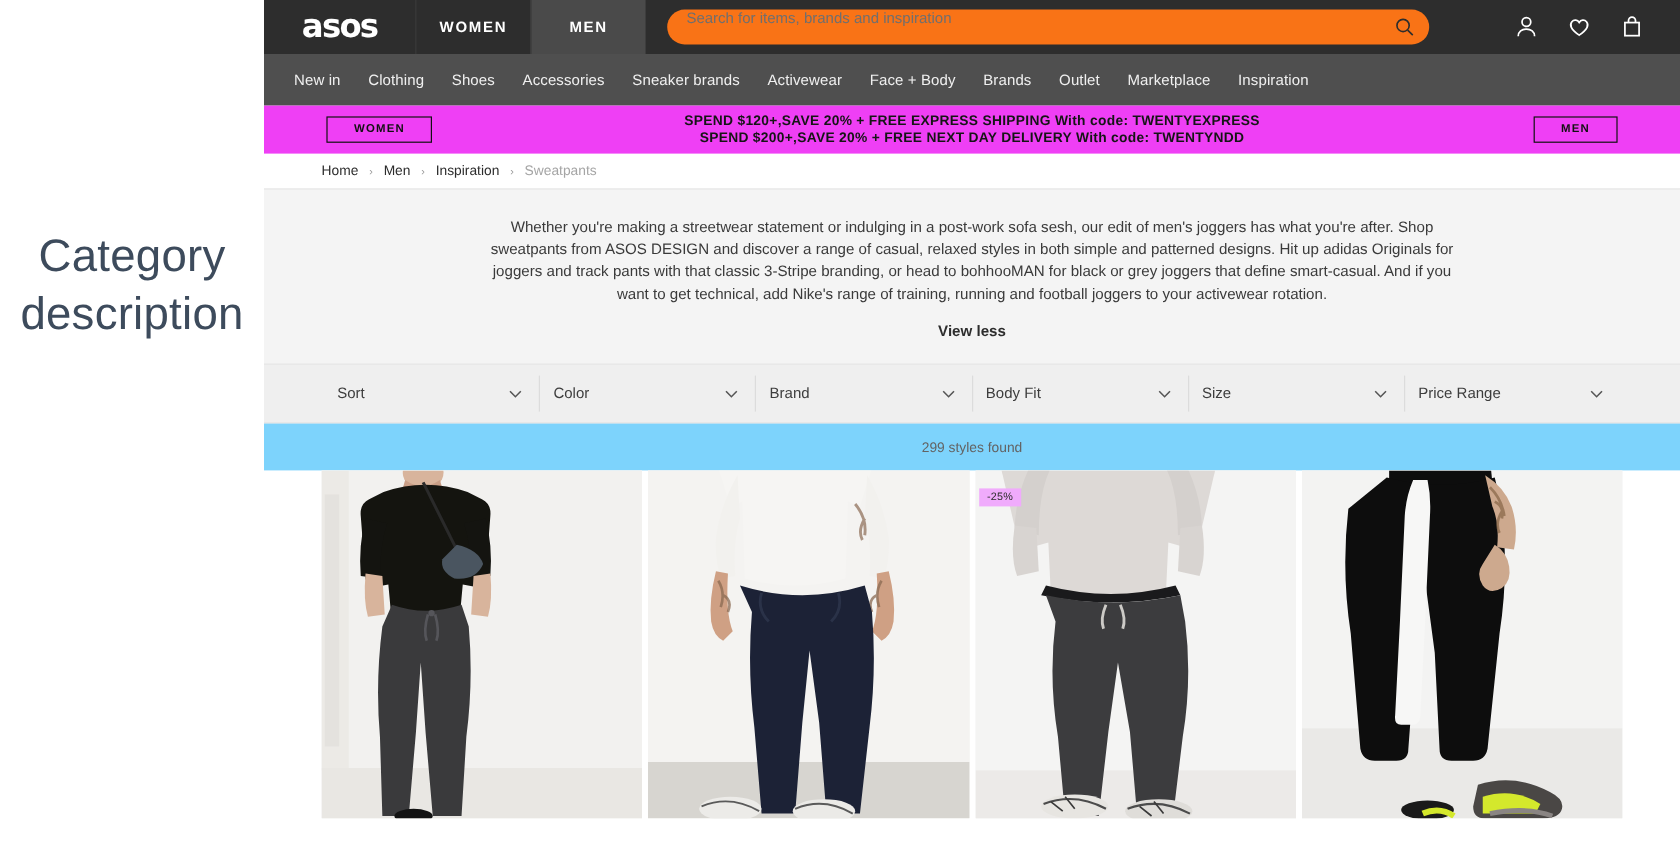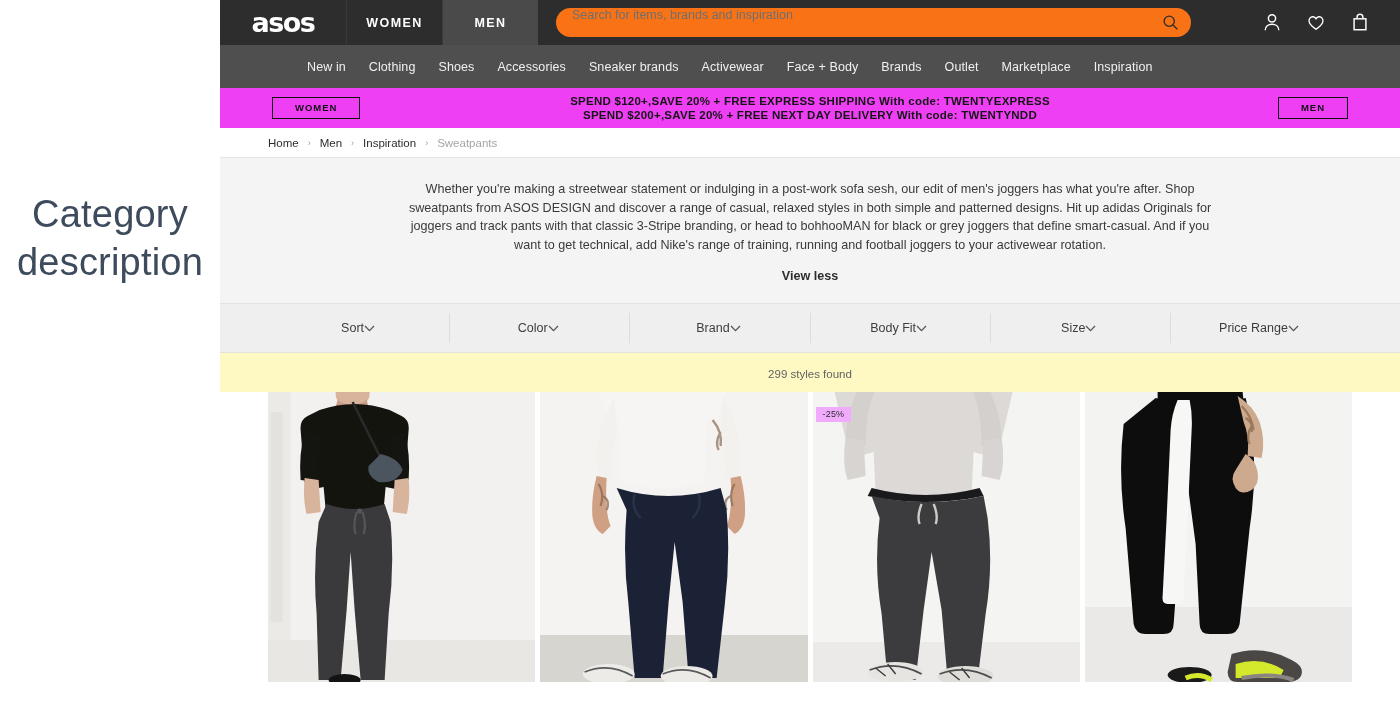--- a/index.html
+++ b/index.html
@@ -47,21 +47,21 @@
     font-family:"Liberation Sans", sans-serif; background:transparent;
   }
   .searchbox input::placeholder { color:#6f6f6f; }
   .search-ic { position:absolute; right:12px; top:6px; width:17px; height:17px; }
   .topicons { display:flex; align-items:center; gap:24px; padding-right:30px; }
   .topicons span { width:20px; height:22px; display:block; }
 
   
   .subnav {
     height:43px; background:#4f4f4f; display:flex; align-items:center;
-    padding-left:87px; gap:23px;
+    padding-left:25px; gap:23px;
   }
   .subnav a { color:#f0f0f0; font-size:12.5px; text-decoration:none; letter-spacing:.1px; }
 
   
   .promo {
     height:40px; background:#ef3ff5; display:flex; align-items:center;
     justify-content:space-between; padding: 0 52px; position:relative;
   }
   .promo-btn {
     border:1.5px solid #111; color:#111; font-size:9.5px; font-weight:700; letter-spacing:1px;
@@ -86,29 +86,29 @@
     width: 828px; margin: 0 auto; font-size:12.6px; line-height:18.6px; color:#3a3a3a;
   }
   .desc-more { margin-top:15px; font-size:12.6px; font-weight:700; color:#2d2d2d; }
 
   
   .filters {
     background:#efefef; height:49px; display:flex; align-items:stretch;
     padding: 0 50px; border-bottom:1px solid #e1e1e1;
   }
   .filter {
-    flex:1; display:flex; align-items:center; justify-content:center;
+    flex:1; display:flex; align-items:center; justify-content:space-between;
     border-left:1px solid #dcdcdc; padding: 0 14px 0 11px; margin: 9px 0;
   }
   .filter:first-child { border-left:0; }
   .filter span { font-size:12.5px; color:#3d3d3d; }
   .filter .chev { width:11px; height:7px; }
 
   
-  .count { text-align:center; font-size:11.5px; color:#636363; padding: 15px 0 12px; background:#fef9c3; }
+  .count { text-align:center; font-size:11.5px; color:#636363; padding: 15px 0 12px; background:#7dd3fc; }
 
   
   .grid { display:flex; gap:5px; padding: 0 48px; }
   .card { position:relative; width:274px; height:290px; overflow:hidden; background:#f3f2f0; }
   .card svg { display:block; width:100%; height:100%; }
   .badge {
     position:absolute; left:3px; top:15px; background:#f0abfc; color:#2d2d2d;
     font-size:9px; padding:2px 7px 3px; letter-spacing:.2px;
   }
 </style>

